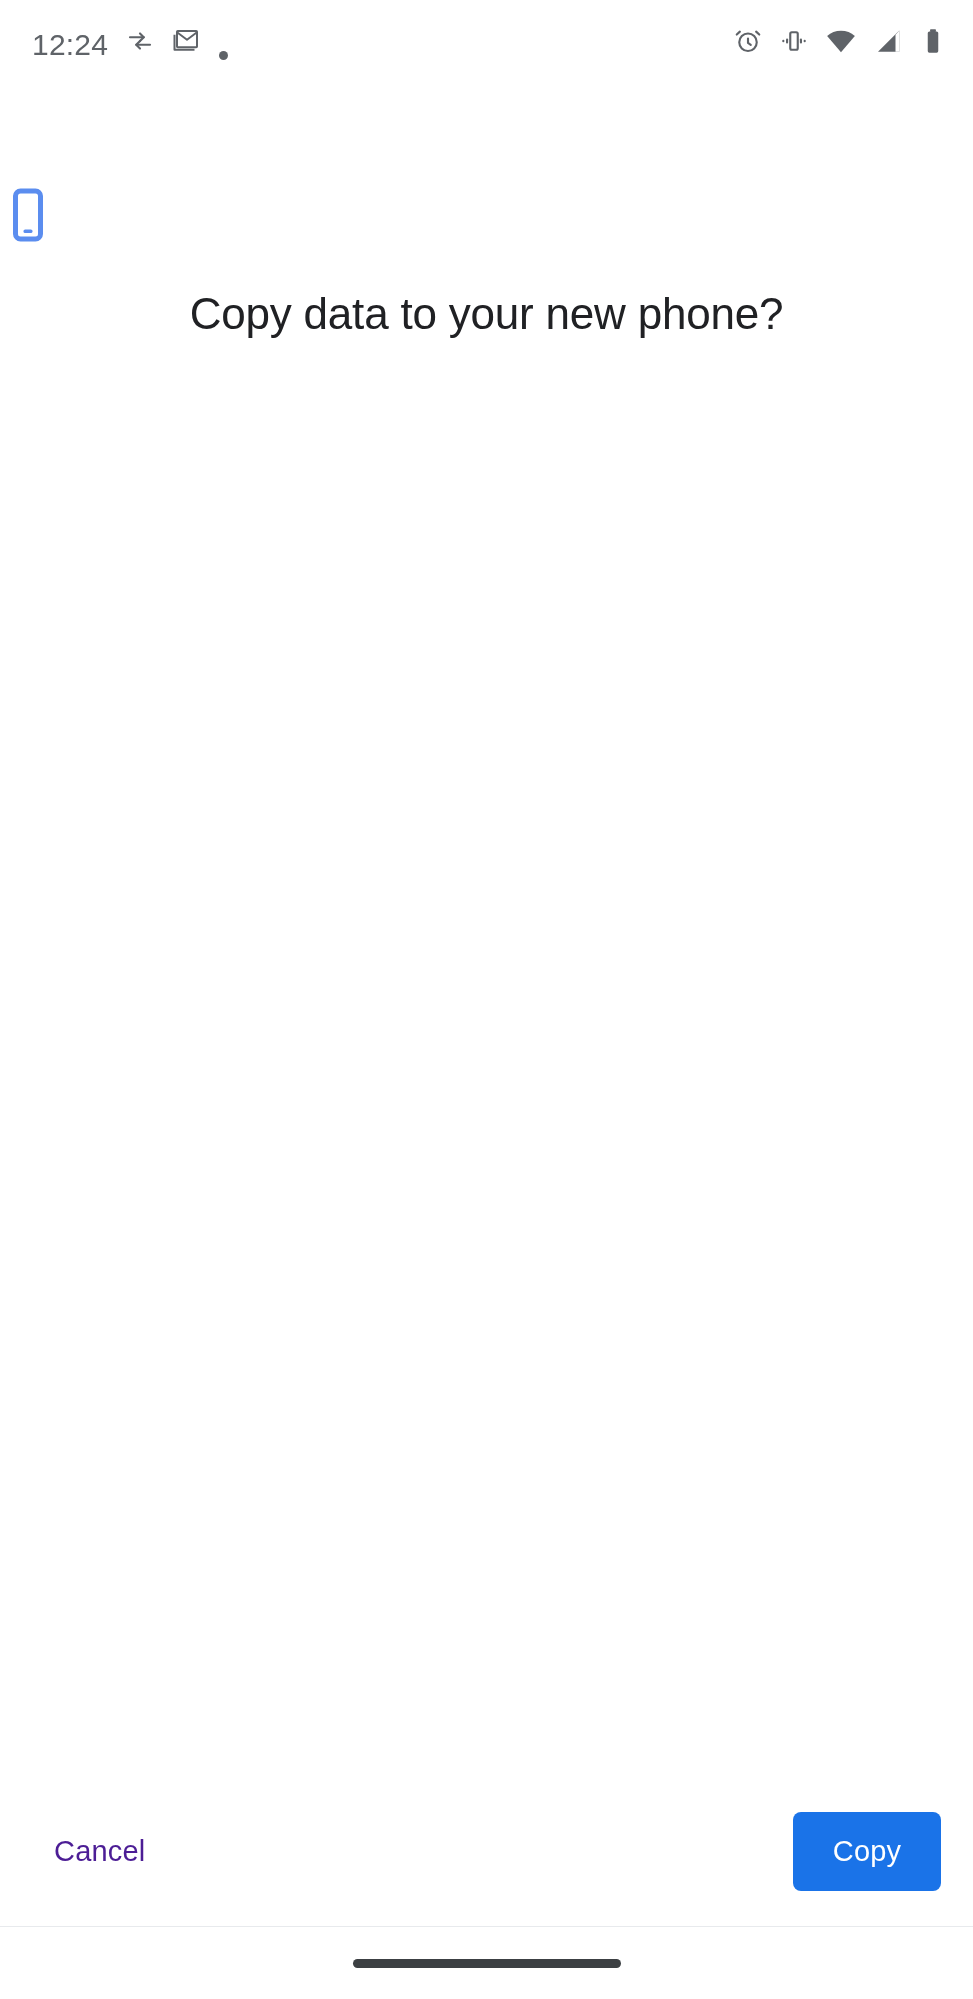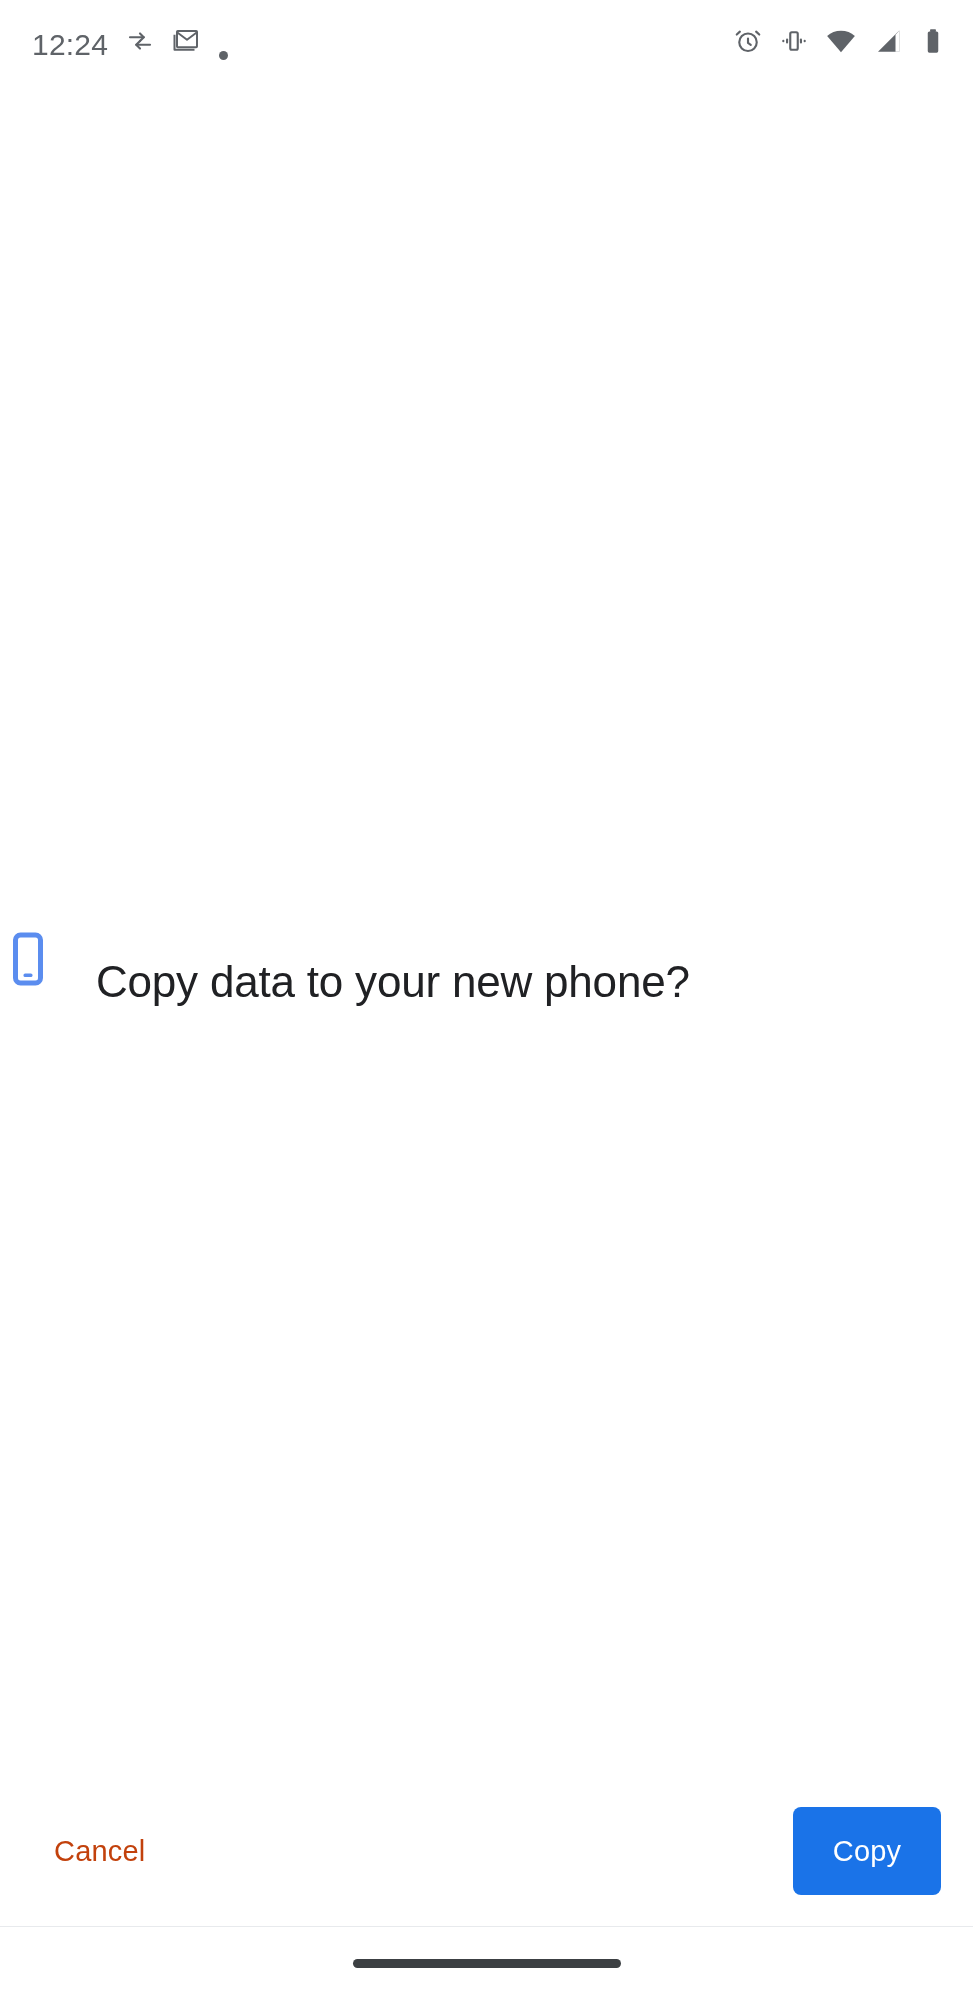--- a/index.html
+++ b/index.html
@@ -52,22 +52,21 @@
     width: 9px; height: 9px;
     border-radius: 50%;
     background: #5f6368;
     display: block;
   }
 
   
   .content {
     flex: 1 1 auto;
     display: flex;
-    flex-direction: row;
-    align-items: center;
+    flex-direction: column;
     padding-top: 102px;
     min-height: 0;
   }
 
   .hero-icon {
     width: 56px;
     height: 62px;
     margin-bottom: 38px;
   }
 
@@ -100,41 +99,41 @@
     display: flex;
     align-items: center;
     justify-content: space-between;
     padding: 0 32px 0 44px;
     height: 150px;
   }
 
   .cancel-button {
     background: none;
     border: none;
-    color: #c2410c;
+    color: #4c1d95;
     font-family: "Liberation Sans", sans-serif;
     font-size: 29px;
     font-weight: 500;
     letter-spacing: 0.2px;
     cursor: pointer;
     padding: 14px 10px;
   }
 
   .copy-button {
     background: #1a73e8;
     border: none;
     border-radius: 8px;
     color: #ffffff;
     font-family: "Liberation Sans", sans-serif;
     font-size: 29px;
     font-weight: 500;
     letter-spacing: 0.2px;
     cursor: pointer;
     width: 148px;
-    height: 88px;
+    height: 79px;
     display: flex;
     align-items: center;
     justify-content: center;
   }
 
   
   .divider {
     height: 1px;
     background: #e8eaed;
     width: 100%;

